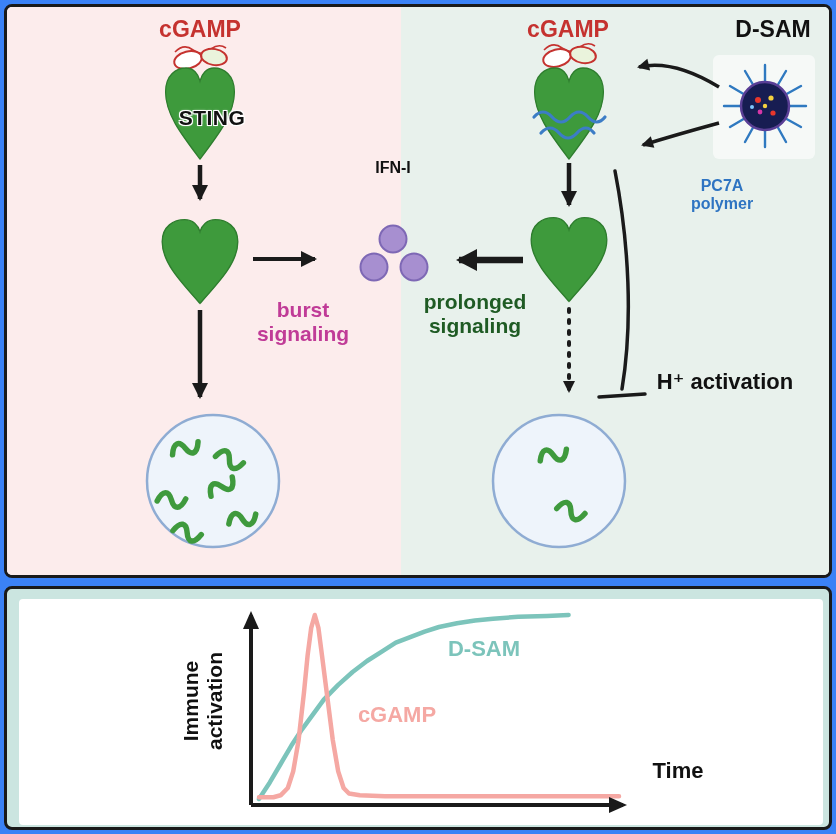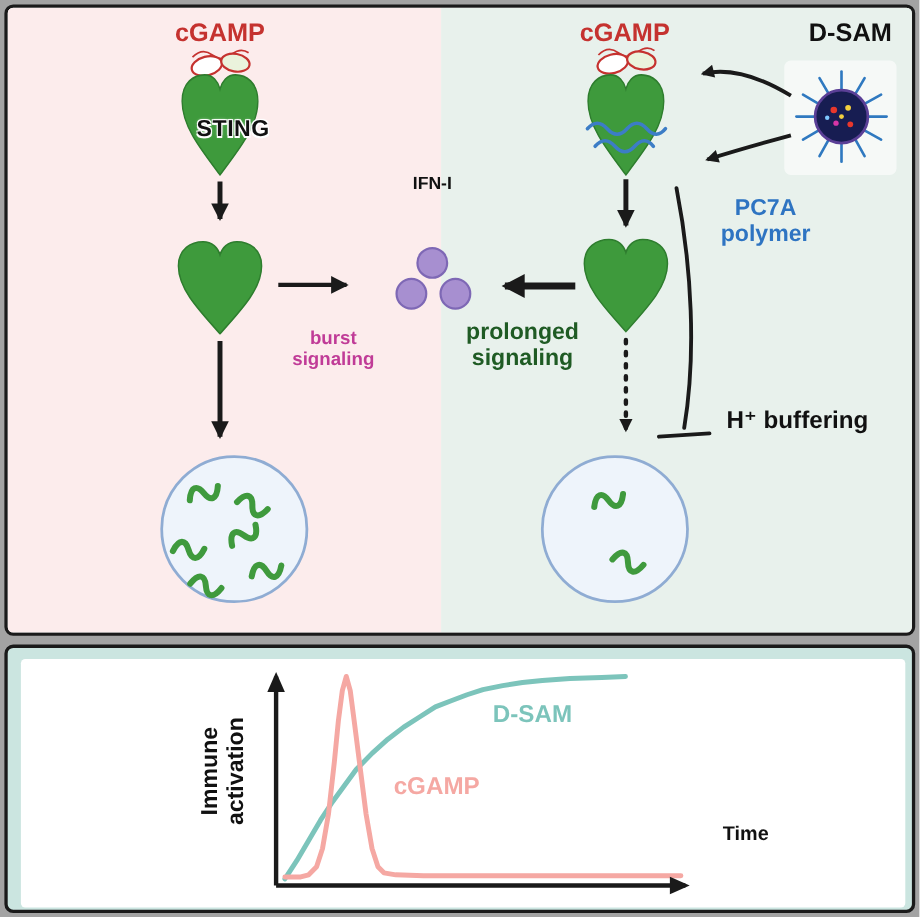--- a/index.html
+++ b/index.html
@@ -1,17 +1,17 @@
 <!DOCTYPE html>
 <html><head>
 <meta charset="utf-8">
 <style>
   * { margin:0; padding:0; box-sizing:border-box; }
   body { font-family:"Liberation Sans","DejaVu Sans",sans-serif; background:#fff; }
-  .figure { position:relative; width:836px; height:834px; background:#a3a3a3; }
+  .figure { position:relative; width:836px; height:834px; background:#3b82f6; }
   .tbox { position:absolute; left:4px; top:4px; width:828px; height:574px;
           border:3px solid #1a1a1a; border-radius:8px; overflow:hidden; background:#fff; }
   .bbox { position:absolute; left:4px; top:586px; width:828px; height:244px;
           border:3px solid #1a1a1a; border-radius:8px; overflow:hidden; background:#cbe5e0; }
   .panel-left  { position:absolute; left:0; top:0; width:394px; height:568px; background:#fcecec; }
   .panel-right { position:absolute; left:394px; top:0; width:428px; height:568px; background:#e8f1ec; }
   .overlay { position:absolute; left:0; top:0; width:822px; height:568px; }
   .chart-area { position:absolute; left:12px; top:10px; width:804px; height:226px;
                 background:#fff; border-radius:4px; }
   .chart-area svg { position:absolute; left:0; top:0; width:804px; height:226px; }
@@ -136,45 +136,45 @@
         <g stroke="#3f9a3d" stroke-width="5.5" stroke-linecap="round" fill="none">
           <use href="#squig" transform="translate(532,448) rotate(-12)"></use>
           <use href="#squig" transform="translate(552,496) rotate(22)"></use>
         </g>
       </g>
     </svg>
 
     <div class="label red" style="left:135px;top:10px;width:116px;font-size:23px">cGAMP</div>
     <div class="label halo" style="left:150px;top:99px;width:110px;font-size:21px;letter-spacing:0.5px">STING</div>
     <div class="label" style="left:331px;top:152px;width:110px;font-size:16px">IFN-I</div>
-    <div class="label magenta" style="left:233px;top:291px;width:126px;font-size:17px">burst
+    <div class="label magenta" style="left:233px;top:291px;width:126px;font-size:21px">burst
 signaling</div>
     <div class="label red" style="left:503px;top:10px;width:116px;font-size:23px">cGAMP</div>
     <div class="label" style="left:708px;top:10px;width:116px;font-size:23px">D-SAM</div>
-    <div class="label blue" style="left:626px;top:170px;width:126px;font-size:21px">PC7A
+    <div class="label blue" style="left:652px;top:170px;width:126px;font-size:16px">PC7A
 polymer</div>
     <div class="label dkgreen" style="left:395px;top:283px;width:146px;font-size:21px">prolonged
 signaling</div>
-    <div class="label" style="left:633px;top:363px;width:170px;font-size:22px">H⁺ buffering</div>
+    <div class="label" style="left:633px;top:363px;width:170px;font-size:22px">H⁺ activation</div>
   </div>
 
   <div class="bbox">
     <div class="chart-area">
       <svg viewBox="0 0 804 226">
         <defs>
           <marker id="axh" markerUnits="userSpaceOnUse" markerWidth="22" markerHeight="20" refX="15" refY="10" orient="auto">
             <path d="M1,2 L19,10 L1,18 Z" fill="#1a1a1a"></path>
           </marker>
         </defs>
         <polyline fill="none" stroke-width="4.5" stroke-linecap="round" stroke-linejoin="round" points="240.0,200.0 250.8,183.4 261.6,165.0 272.4,146.6 283.2,130.1 294.0,115.4 304.8,100.6 319.2,85.9 333.6,73.0 348.0,62.0 362.4,52.8 376.8,43.6 391.2,38.1 405.6,32.6 420.0,28.0 438.0,24.3 456.0,21.5 474.0,19.7 499.2,17.8 528.0,16.9 549.6,16.0" stroke="#7cc4bb"></polyline>
         <polyline fill="none" stroke-width="4.5" stroke-linecap="round" stroke-linejoin="round" points="240.0,198.2 254.4,198.2 261.6,196.3 268.8,189.0 274.2,172.4 279.6,141.1 285.0,93.3 288.6,56.5 292.2,28.9 295.8,16.0 299.4,28.9 303.0,56.5 308.4,98.8 313.8,141.1 319.2,172.4 324.6,189.0 330.0,194.5 340.8,196.3 366.0,197.2 456.0,197.2 600.0,197.2" stroke="#f5a8a3"></polyline>
         <line x1="232" y1="206" x2="232" y2="16" stroke="#1a1a1a" stroke-width="4" marker-end="url(#axh)"></line>
         <line x1="232" y1="206" x2="604" y2="206" stroke="#1a1a1a" stroke-width="4" marker-end="url(#axh)"></line>
       </svg>
     </div>
     <div class="label ylabel" style="left:122px;top:87px;width:150px;height:50px;font-size:21px">Immune
 activation</div>
-    <div class="label" style="left:626px;top:159px;width:90px;font-size:18px">Time</div>
+    <div class="label" style="left:626px;top:170px;width:90px;font-size:22px">Time</div>
     <div class="label curve-label" style="left: 422px; top: 48px; width: 110px; color: rgb(124, 196, 187);">D-SAM</div>
     <div class="label curve-label" style="left: 335px; top: 114px; width: 110px; color: rgb(245, 168, 163);">cGAMP</div>
   </div>
 
 </div>
 
 </body></html>

